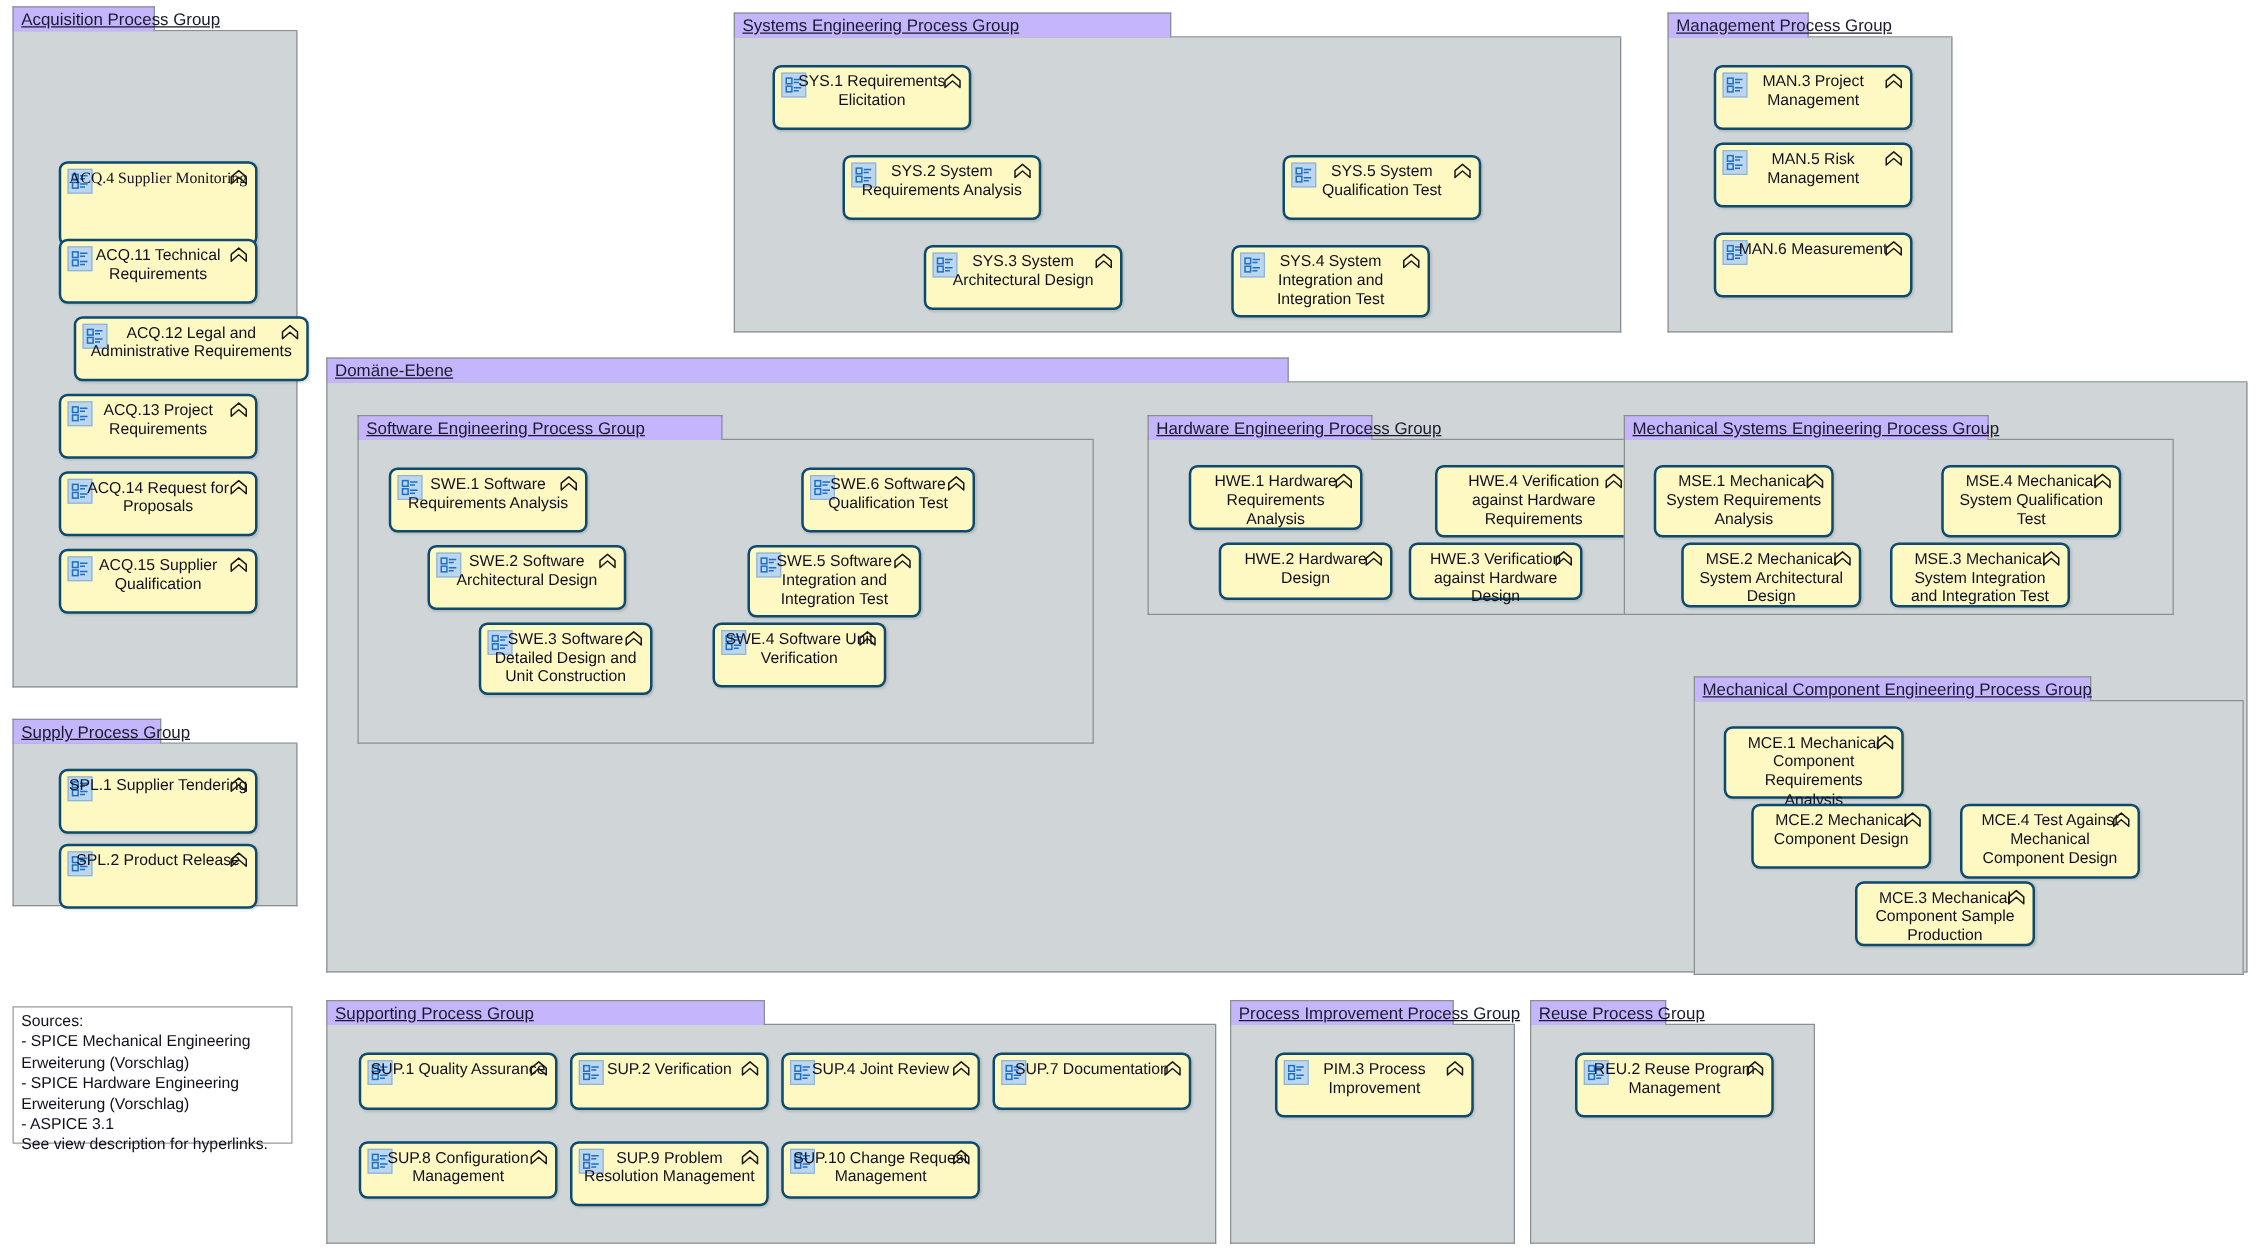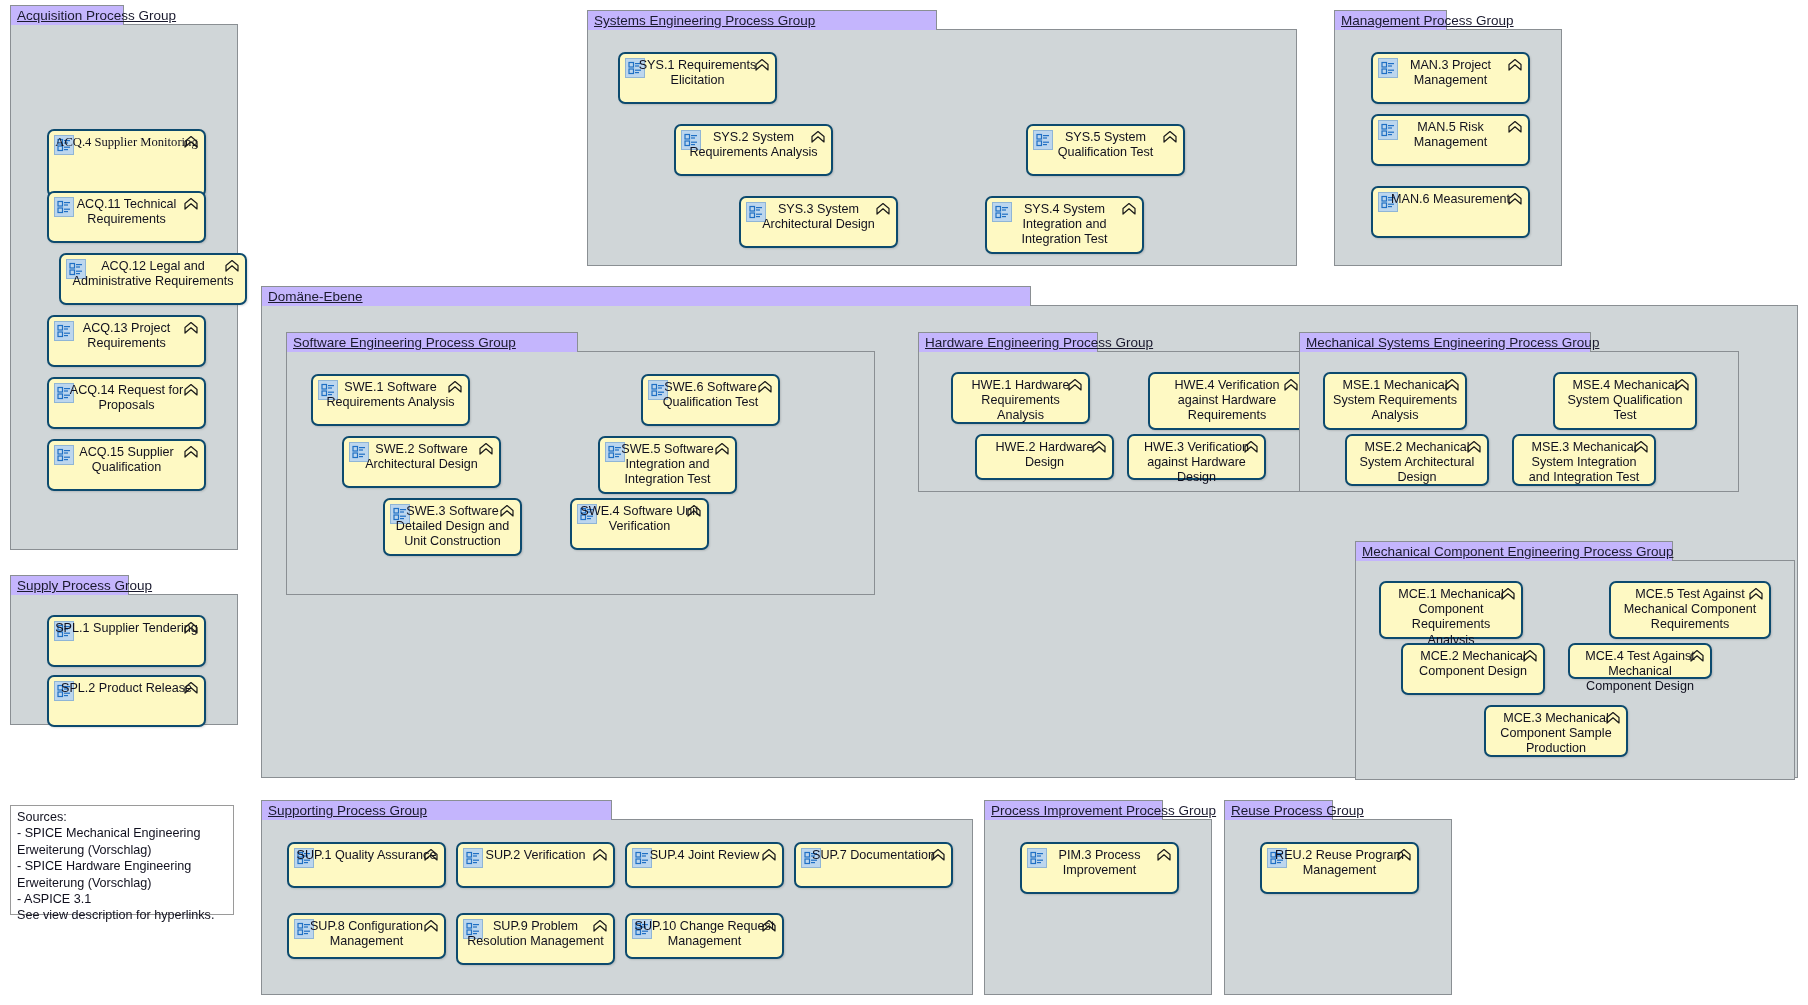--- a/index.html
+++ b/index.html
@@ -654,37 +654,29 @@
 
       <div class="proc" style="left:128px; top:144px; width:144px; height:52px;">
         <span class="proc-label">MCE.3 Mechanical Component Sample Production</span>
         <span class="proc-chev">
             <svg width="16" height="17" viewBox="0 0 16 17">
               <path d="M2 12 V6.5 L8 1.5 L14 6.5 V12 L8 6.8 Z" fill="none" stroke="#1a1a1a" stroke-width="1.2" stroke-linejoin="round"></path>
             </svg>
           </span>
       </div>
 
-      <div class="proc" style="left:212px; top:82px; width:144px; height:36px;">
+      <div class="proc" style="left:212px; top:82px; width:144px; height:60px;">
         <span class="proc-label">MCE.4 Test Against Mechanical Component Design</span>
         <span class="proc-chev">
             <svg width="16" height="17" viewBox="0 0 16 17">
               <path d="M2 12 V6.5 L8 1.5 L14 6.5 V12 L8 6.8 Z" fill="none" stroke="#1a1a1a" stroke-width="1.2" stroke-linejoin="round"></path>
             </svg>
           </span>
       </div>
 
-      <div class="proc" style="left:253px; top:20px; width:162px; height:58px;">
-        <span class="proc-label">MCE.5 Test Against Mechanical Component Requirements</span>
-        <span class="proc-chev">
-            <svg width="16" height="17" viewBox="0 0 16 17">
-              <path d="M2 12 V6.5 L8 1.5 L14 6.5 V12 L8 6.8 Z" fill="none" stroke="#1a1a1a" stroke-width="1.2" stroke-linejoin="round"></path>
-            </svg>
-          </span>
-      </div>
     </div>
 
   </div>
 
   <div class="group" style="left:261px; top:820px; width:712px; height:175px;">
     <div class="group-tab" style="width:351px;">Supporting Process Group</div>
 
     <div class="proc" style="left:25px; top:22px; width:159px; height:46px;">
       <span class="proc-icon">
           <svg width="18" height="18" viewBox="0 0 18 18">

